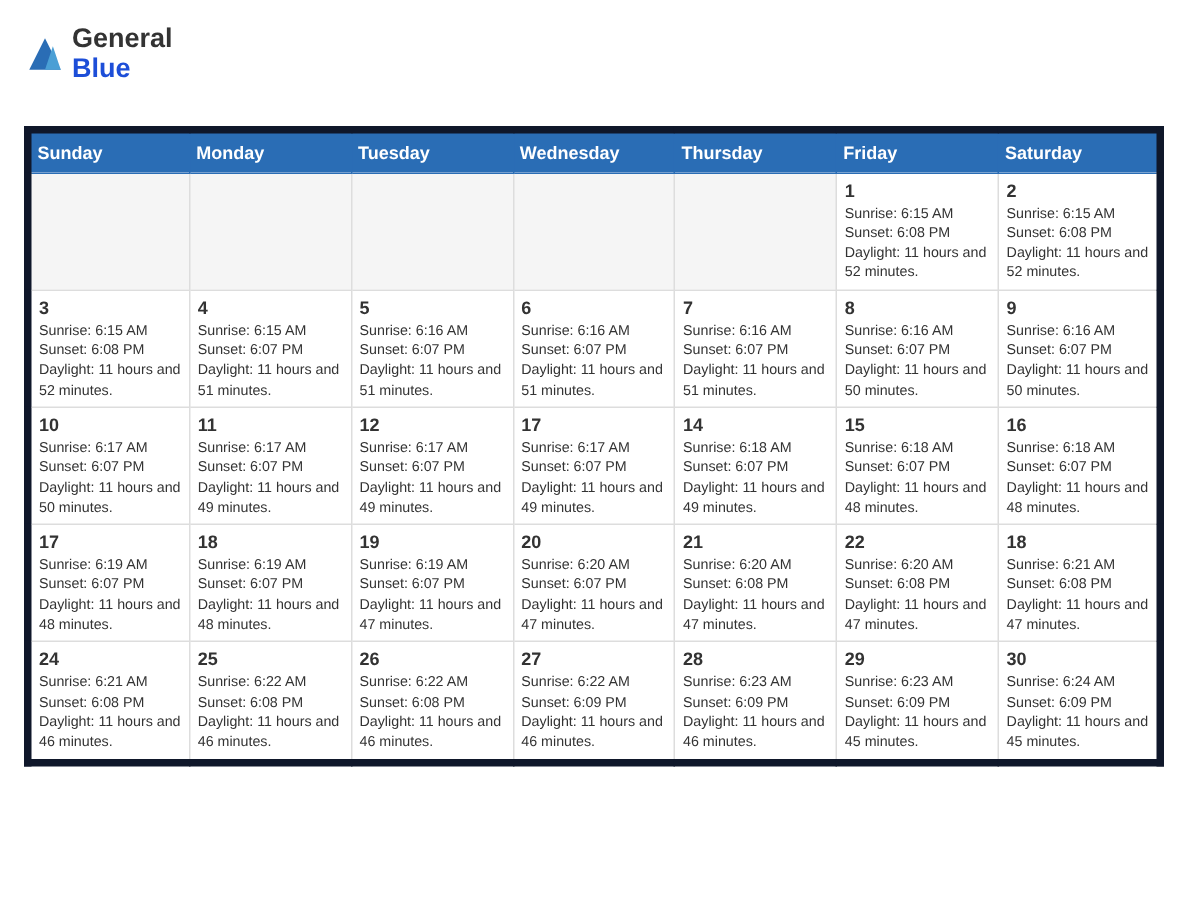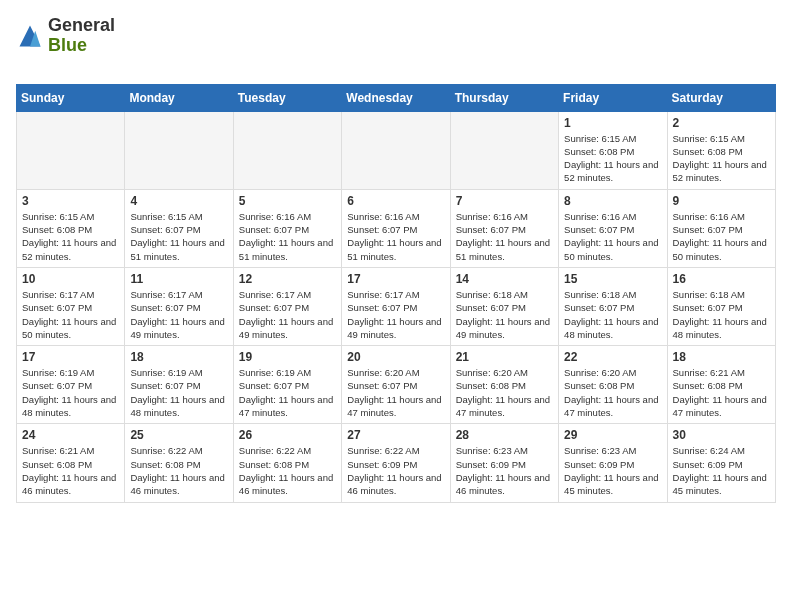--- a/index.html
+++ b/index.html
@@ -20,41 +20,41 @@
       display: flex;
       align-items: center;
       gap: 4px;
     }
     .logo-text {
       font-size: 18px;
       font-weight: bold;
       line-height: 1.1;
     }
     .logo-general { color: #333; }
-    .logo-blue { color: #4d7c0f; }
+    .logo-blue { color: #1d4ed8; }
     .logo-icon {
       width: 28px;
       height: 28px;
     }
     .title-block {
       text-align: right;
     }
     .month-title {
       font-size: 32px;
       font-weight: normal;
       color: #222;
     }
     .subtitle {
       font-size: 14px;
       color: #444;
     }
     .calendar {
       width: 100%;
       border-collapse: collapse;
-      border: 1px solid #0f172a;
+      border: 5px solid #0f172a;
       margin-top: 28px;
     }
     .calendar th {
       background: #2a6db5;
       color: #fff;
       font-size: 12px;
       font-weight: bold;
       padding: 6px 4px;
       text-align: left;
       border: 1px solid #2a6db5;

